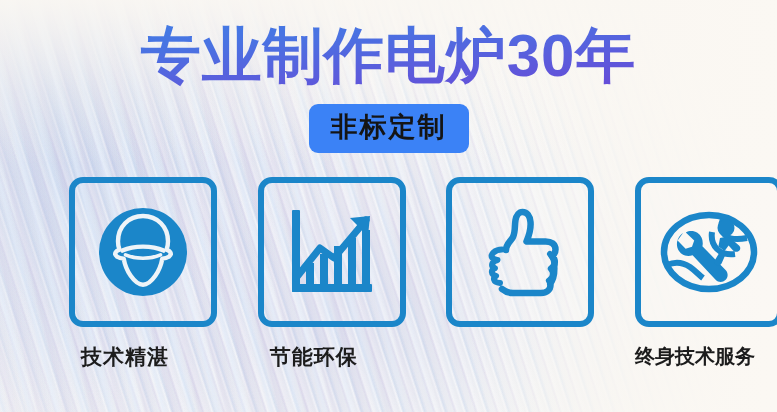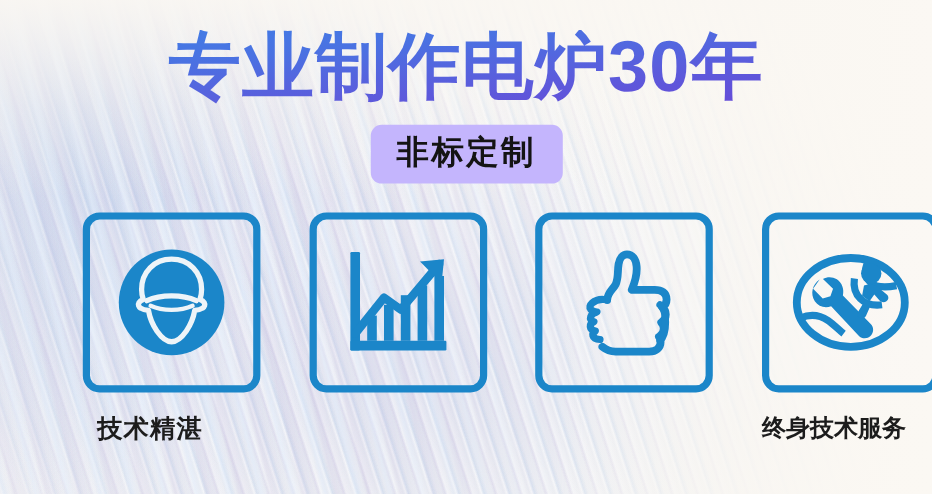--- a/index.html
+++ b/index.html
@@ -101,21 +101,21 @@
   .badge-wrap {
     position: absolute;
     top: 104px;
     left: 0;
     width: 100%;
     text-align: center;
   }
 
   .badge {
     display: inline-block;
-    background: #c4b5fd;
+    background: #3b82f6;
     color: #141414;
     font-size: 27px;
     font-weight: bold;
     line-height: 1;
     padding: 10px 22px 12px;
     border-radius: 9px;
     letter-spacing: 2px;
   }
 
   
@@ -199,20 +199,21 @@
             <rect x="26" y="63" width="8" height="21"></rect>
             <rect x="40" y="54" width="8" height="30"></rect>
             <rect x="54" y="46" width="8" height="38"></rect>
             <rect x="68" y="38" width="8" height="46"></rect>
             <rect x="82" y="30" width="8" height="54"></rect>
           </g>
           <path d="M16 78 L40 48 L54 58 L86 20" fill="none" stroke="#1b86c9" stroke-width="7" stroke-linejoin="round" stroke-linecap="round"></path>
           <path d="M70 18 L90 16 L88 36 Z" fill="#1b86c9"></path>
         </svg>
       </div>
+      <div class="card-label">节能环保</div>
     </div>
 
     <div class="card card-3">
       <div class="card-box">
         <svg width="108" height="104" viewBox="0 0 108 104">
           <path d="M40 50c0-6 5-9 7-13 2.5-5 1.5-11 2.5-17 .8-4.6 3.5-8 7-8 4.5 0 7.5 4 8 10 .6 7-1.5 13.5-4 19.5h19c6 0 10 2.5 10 8 0 3-1.5 5.2-3.6 6.6 1.8 1.4 2.9 3.4 2.9 6 0 3-1.5 5.3-3.8 6.6 1.3 1.3 2.1 3.1 2.1 5.3 0 3-1.6 5.4-4 6.6.9 1.2 1.4 2.7 1.4 4.4 0 4.8-3.8 8-9.5 8H47c-5 0-8-1.5-11-4" fill="none" stroke="#1b86c9" stroke-width="6.5" stroke-linejoin="round" stroke-linecap="round"></path>
           <path d="M36 49.5c-3.5 0-6.5 1.2-8.5 3-2 1.8-2.5 3.8-1.2 5.3 1 1.2 3 2 5.2 2.2-2.6.6-4.6 2-5.2 3.8-.6 1.8.4 3.4 2.6 4.4-2 .8-3.2 2.3-3 4 .2 1.8 1.8 3.2 4.2 3.7-1.6 1-2.4 2.4-2 3.8.5 1.8 2.8 3 5.9 3.2" fill="none" stroke="#1b86c9" stroke-width="6" stroke-linejoin="round" stroke-linecap="round"></path>
           <path d="M84 54c3 2.6 4.6 7.8 4.6 14.5S87 81 84 84" fill="none" stroke="#1b86c9" stroke-width="6" stroke-linecap="round"></path>
         </svg>
       </div>

